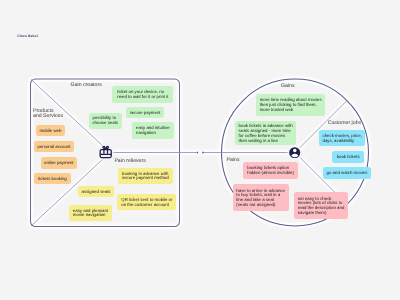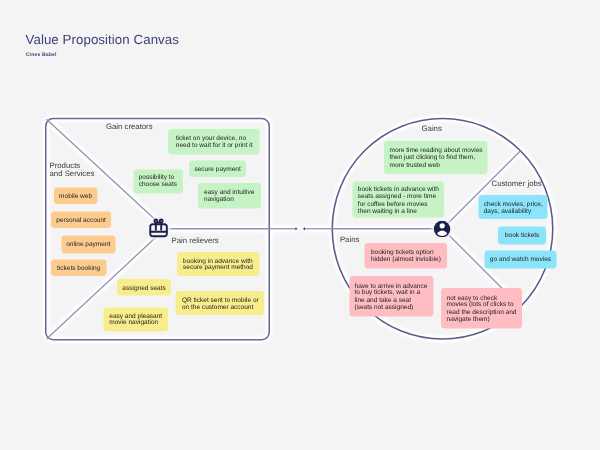--- a/index.html
+++ b/index.html
@@ -57,21 +57,20 @@
   .sec-label{
     position:absolute;
     font-size:5.2px;color:#3a3a3a;font-weight:400;
     white-space:nowrap;
   }
 </style>
 </head>
 <body>
 
 <div id="page">
-  <div class="title">Value Proposition Canvas</div>
   <div class="subtitle">Cines Babel</div>
 
   <svg id="canvas" viewBox="0 0 400 300" style="filter:drop-shadow(0 0 1px #fff) drop-shadow(0 0 1px #fff) drop-shadow(0 0 1px #fff) drop-shadow(0 0 1px #fff)">
 
     <rect x="30.5" y="79" width="149" height="147.5" rx="5" ry="5" fill="none" stroke="#676b96" stroke-width="1.05"></rect>
     <line x1="31" y1="79.5" x2="110" y2="152.5" stroke="#8e92b4" stroke-width="0.85"></line>
     <line x1="31" y1="226" x2="110" y2="152.5" stroke="#8e92b4" stroke-width="0.85"></line>
     <line x1="110" y1="152.5" x2="179.5" y2="152.5" stroke="#8e92b4" stroke-width="0.85"></line>
 
     <circle cx="295" cy="152.5" r="73.5" fill="none" stroke="#585c8c" stroke-width="1.05"></circle>

